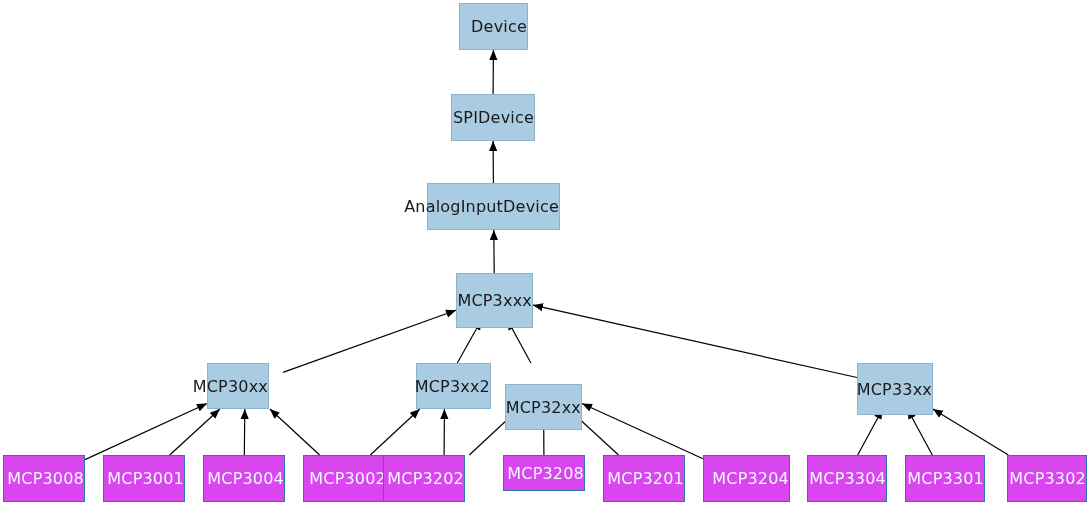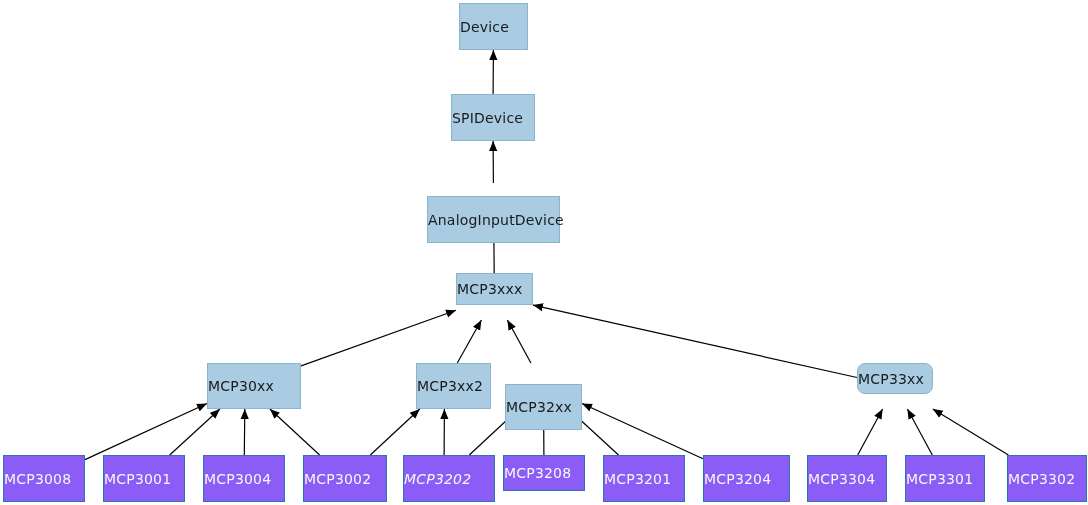--- a/index.html
+++ b/index.html
@@ -21,33 +21,33 @@
     top: 0;
     width: 1088px;
     height: 505px;
     pointer-events: none;
   }
   .class-node {
     position: absolute;
     box-sizing: border-box;
     display: flex;
     align-items: center;
-    justify-content: flex-start;
-    font-size: 14px;
+    justify-content: flex-end;
+    font-size: 16px;
     letter-spacing: 0.2px;
     cursor: pointer;
     white-space: nowrap;
   }
   .class-node.base {
     background: #a9cce3;
     border: 1px solid #8bb3cc;
     color: #1a1a1a;
   }
   .class-node.leaf {
-    background: #8b5cf6;
+    background: #d946ef;
     border: 1px solid #2878ad;
     color: #f4f9fc;
   }
 </style>
 </head>
 <body>
 
 <div id="canvas">
   <svg id="edge-layer" width="1088" height="505" viewBox="0 0 1088 505" xmlns="http://www.w3.org/2000/svg">
     <defs>
@@ -78,51 +78,51 @@
         <line x1="1008.4" y1="455.0" x2="932.8" y2="409.0" stroke="#000000" stroke-width="1.2" marker-end="url(#arrowhead)"></line>
       </g>
   </svg>
   <div id="node-layer">
       <div class="class-node base" style="left: 459px; top: 3px; width: 69px; height: 47px;">
         <span>Device</span>
       </div>
       <div class="class-node base" style="left: 451px; top: 94px; width: 84px; height: 47px;">
         <span>SPIDevice</span>
       </div>
-      <div class="class-node base" style="left: 427px; top: 196px; width: 133px; height: 47px;">
+      <div class="class-node base" style="left: 427px; top: 183px; width: 133px; height: 47px;">
         <span>AnalogInputDevice</span>
       </div>
-      <div class="class-node base" style="left: 456px; top: 273px; width: 77px; height: 32px;">
+      <div class="class-node base" style="left: 456px; top: 273px; width: 77px; height: 55px;">
         <span>MCP3xxx</span>
       </div>
-      <div class="class-node base" style="left: 207px; top: 363px; width: 94px; height: 46px;">
+      <div class="class-node base" style="left: 207px; top: 363px; width: 62px; height: 46px;">
         <span>MCP30xx</span>
       </div>
       <div class="class-node base" style="left: 416px; top: 363px; width: 75px; height: 46px;">
         <span>MCP3xx2</span>
       </div>
       <div class="class-node base" style="left: 505px; top: 363px; width: 77px; height: 46px; margin-top: 21px;">
         <span>MCP32xx</span>
       </div>
-      <div class="class-node base" style="left: 857px; top: 363px; width: 76px; height: 31px; border-radius: 8px;">
+      <div class="class-node base" style="left: 857px; top: 363px; width: 76px; height: 52px;">
         <span>MCP33xx</span>
       </div>
       <div class="class-node leaf" style="left: 3px; top: 455px; width: 82px; height: 47px;">
         <span>MCP3008</span>
       </div>
       <div class="class-node leaf" style="left: 103px; top: 455px; width: 82px; height: 47px;">
         <span>MCP3001</span>
       </div>
       <div class="class-node leaf" style="left: 203px; top: 455px; width: 82px; height: 47px;">
         <span>MCP3004</span>
       </div>
       <div class="class-node leaf" style="left: 303px; top: 455px; width: 84px; height: 47px;">
         <span>MCP3002</span>
       </div>
-      <div class="class-node leaf" style="left: 403px; top: 455px; width: 92px; height: 47px; font-style: italic;">
+      <div class="class-node leaf" style="left: 383px; top: 455px; width: 82px; height: 47px;">
         <span>MCP3202</span>
       </div>
       <div class="class-node leaf" style="left: 503px; top: 455px; width: 82px; height: 36px;">
         <span>MCP3208</span>
       </div>
       <div class="class-node leaf" style="left: 603px; top: 455px; width: 82px; height: 47px;">
         <span>MCP3201</span>
       </div>
       <div class="class-node leaf" style="left: 703px; top: 455px; width: 87px; height: 47px;">
         <span>MCP3204</span>

